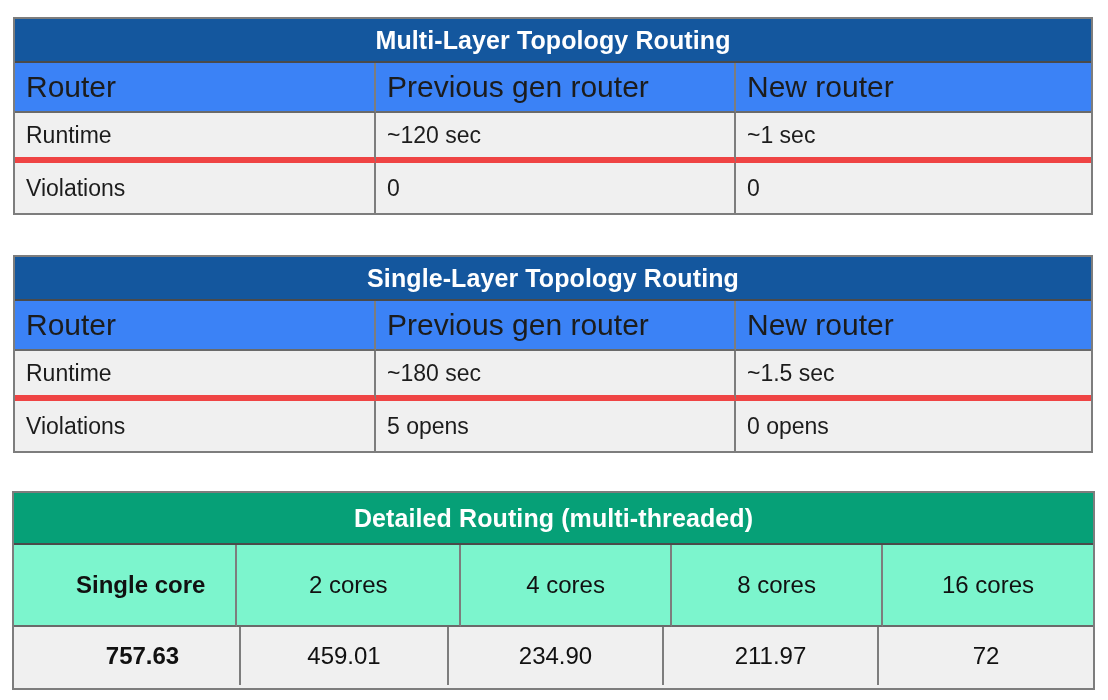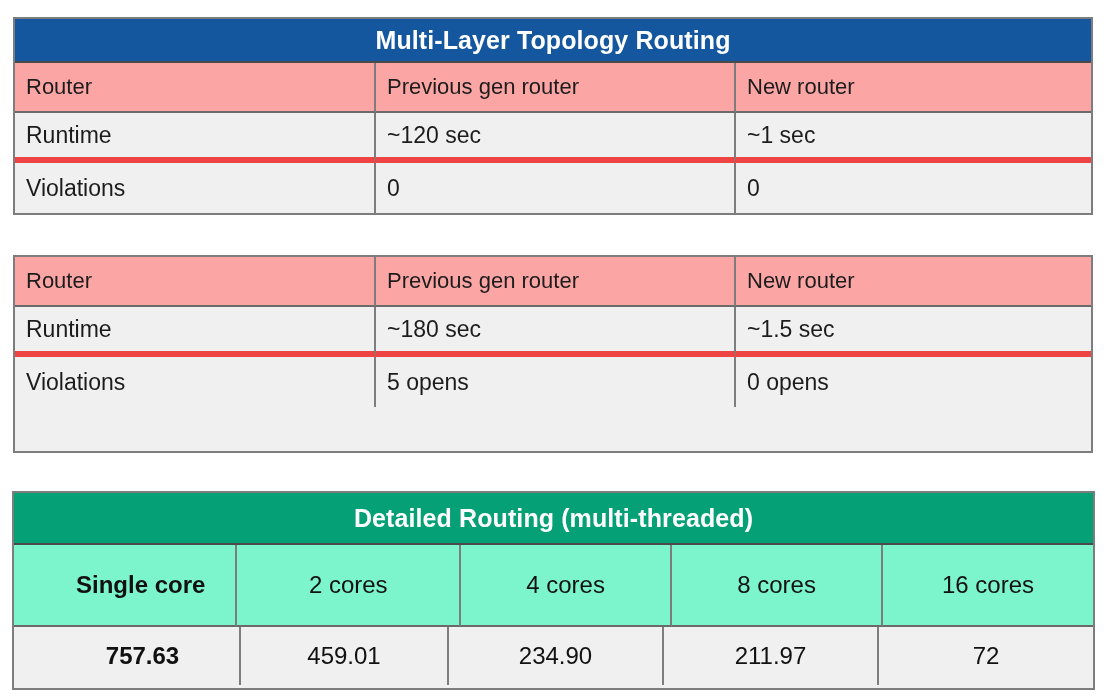--- a/index.html
+++ b/index.html
@@ -62,23 +62,23 @@
   .tbl-row:last-child .tbl-cell { border-bottom: none; }
 
   
   .t-blue { }
   .t-blue .tbl-title {
     background: #14579e;
     font-size: 25px;
     height: 44px;
   }
   .t-blue .row-head .tbl-cell {
-    background: #fca5a5;
+    background: #3b82f6;
     height: 50px;
-    font-size: 22px;
+    font-size: 30px;
     color: #1c1c1c;
     padding-left: 11px;
     border-bottom: 2px solid #6a6a6a;
   }
   .t-blue .row-data .tbl-cell {
     background: #f0f0f0;
     height: 50px;
     font-size: 23px;
     color: #1c1c1c;
     padding-left: 11px;
@@ -130,20 +130,21 @@
 
     <div class="tbl-row row-data">
       <div class="tbl-cell" style="width:361px;">Violations</div>
       <div class="tbl-cell" style="width:360px;">0</div>
       <div class="tbl-cell" style="width:355px;">0</div>
     </div>
   </div>
 
   <div class="tbl t-blue" style="left:13px; top:255px; width:1080px; height:198px;">
 
+    <div class="tbl-title">Single-Layer Topology Routing</div>
 
     <div class="tbl-row row-head">
       <div class="tbl-cell" style="width:361px;">Router</div>
       <div class="tbl-cell" style="width:360px;">Previous gen router</div>
       <div class="tbl-cell" style="width:355px;">New router</div>
     </div>
 
     <div class="tbl-row row-data">
       <div class="tbl-cell" style="width:361px;">Runtime</div>
       <div class="tbl-cell" style="width:360px;">~180 sec</div>

